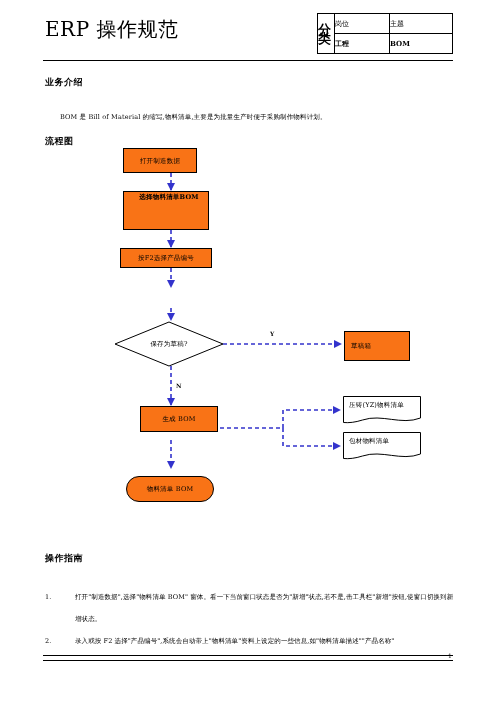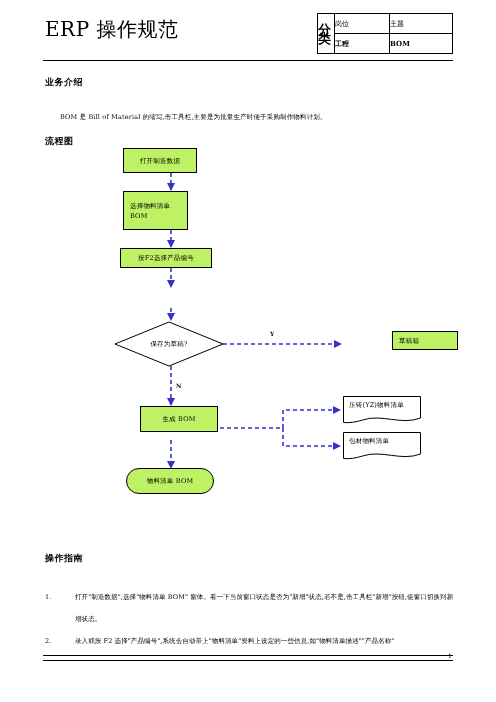--- a/index.html
+++ b/index.html
@@ -139,38 +139,39 @@
     position: absolute;
     left: 0;
     top: 0;
     width: 496px;
     height: 702px;
     pointer-events: none;
   }
   .node {
     position: absolute;
     border: 1px solid #000000;
-    background: #bef264;
+    background: #f97316;
     display: flex;
     align-items: center;
     justify-content: center;
     text-align: center;
     font-family: "DejaVu Serif", "Liberation Serif", serif;
     font-size: 6.5px;
     line-height: 10px;
     letter-spacing: 0.2px;
     box-sizing: border-box;
   }
   .node.left-align {
     justify-content: flex-start;
     padding-left: 6px;
     text-align: left;
   }
   .node.terminal {
     border-radius: 16px;
+    margin-top: 8px;
   }
   .node.diamond-label {
     border: none;
     background: transparent;
   }
   .branch-label {
     position: absolute;
     font-family: "DejaVu Serif", "Liberation Serif", serif;
     font-size: 6px;
     font-weight: bold;
@@ -207,21 +208,21 @@
         <td class="c2 val">工程</td>
         <td class="c3 val">BOM</td>
       </tr>
     </tbody>
       </table>
   </div>
 
   <div class="rule-top"></div>
 
   <div class="sec-head" id="sec-intro">业务介绍</div>
-  <div class="body-text" id="intro-p">BOM 是 Bill of Material 的缩写,击工具栏,主要是为批量生产时便于采购制作物料计划。</div>
+  <div class="body-text" id="intro-p">BOM 是 Bill of Material 的缩写,物料清单,主要是为批量生产时便于采购制作物料计划。</div>
 
   <div class="sec-head" id="sec-flow">流程图</div>
 
   <svg class="flow" viewBox="0 0 496 702" width="496" height="702">
     <defs>
       <marker id="ah" markerWidth="7" markerHeight="7" refX="4.6" refY="2.6" orient="auto" markerUnits="strokeWidth">
         <path d="M0,0 L5.2,2.6 L0,5.2 z" fill="#3333cc"></path>
       </marker>
     </defs>
     <g stroke="#3333cc" stroke-width="1.6" fill="none" stroke-dasharray="4,3" marker-end="url(#ah)">
@@ -232,37 +233,37 @@
       <path d="M171,366 L171,405"></path>
       <path d="M223,344 L341,344"></path>
       <path d="M213,428 L283,428 L283,410 L340,410"></path>
       <path d="M283,428 L283,446 L340,446"></path>
       <path d="M171,440 L171,468"></path>
     </g>
   </svg>
 
   <div class="node" style="left:123px; top:148px; width:74px; height:25px;">打开制造数据</div>
 
-  <div class="node left-align" style="left:123px; top:191px; width:65px; height:39px; flex-direction:column; align-items:flex-start; justify-content:center;">
+  <div class="node left-align" style="left:123px; top:191px; width:86px; height:39px; flex-direction:row; align-items:flex-start; justify-content:center;font-weight:bold;">
     <span>选择物料清单</span>
     <span>BOM</span>
   </div>
 
   <div class="node" style="left:120px; top:248px; width:92px; height:20px;">按F2选择产品编号</div>
 
 
   <svg class="flow" viewBox="0 0 496 702" width="496" height="702">
     <polygon points="115,344 169,322 223,344 169,366" fill="#ffffff" stroke="#000000" stroke-width="1"></polygon>
   </svg>
   <div class="node diamond-label" style="left:133px; top:337px; width:72px; height:14px;">保存为草稿?</div>
 
   <span class="branch-label" style="left:270px; top:330px;">Y</span>
   <span class="branch-label" style="left:176px; top:382px;">N</span>
 
-  <div class="node left-align" style="left:344px; top:331px; width:66px; height:19px;margin-left:48px;">草稿箱</div>
+  <div class="node left-align" style="left:344px; top:331px; width:66px; height:30px;">草稿箱</div>
 
   <div class="node" style="left:140px; top:406px; width:78px; height:26px;">生成 BOM</div>
 
   <div class="node terminal" style="left:126px; top:468px; width:88px; height:26px;">物料清单 BOM</div>
 
   <div class="doc-node" style="left:343px; top:432px; width:78px; height:28px;">
     <svg width="78" height="28" viewBox="0 0 78 28">
       <path d="M0.5,0.5 L77.5,0.5 L77.5,22 C58,29.5 39,17.5 19.5,24 C12,26.4 6,27 0.5,26.5 Z" fill="#ffffff" stroke="#000000" stroke-width="1"></path>
     </svg>
     <span class="doc-label">包材物料清单</span>

